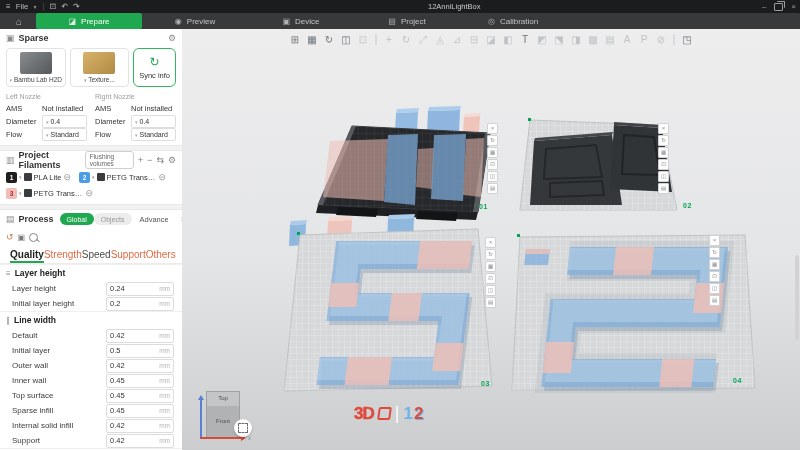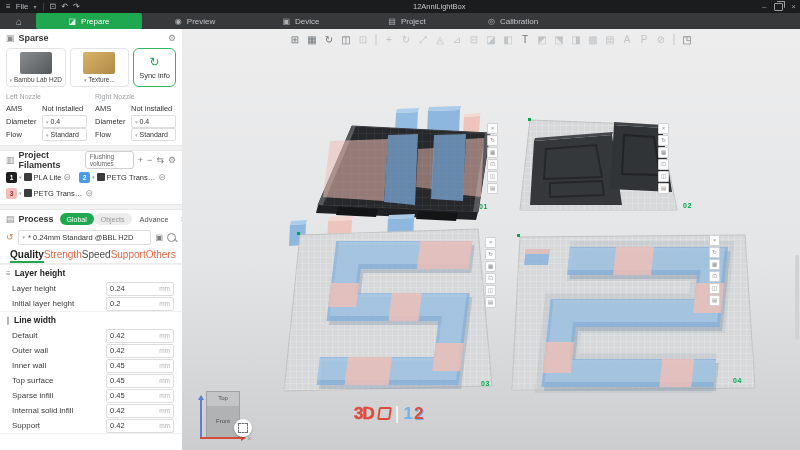--- a/index.html
+++ b/index.html
@@ -4,21 +4,21 @@
 <style>
   html,body{margin:0;padding:0}
   body{width:800px;height:450px;position:relative;overflow:hidden;
        font-family:"Liberation Sans",sans-serif;background:#e8e9ea;
        -webkit-font-smoothing:antialiased}
   
   #titlebar{position:absolute;left:0;top:0;width:800px;height:13px;background:#1b1c1e;
             display:flex;align-items:center;color:#b8babc;font-size:8px}
   #titlebar .grp{display:flex;align-items:center;gap:5px;padding:0 6px}
   #titlebar .vsep{width:1px;height:8px;background:#3a3c3e}
-  #win-title{position:absolute;left:413px;top:0;height:13px;line-height:13px;color:#c7c9cb;font-size:7.5px}
+  #win-title{position:absolute;left:428px;top:0;height:13px;line-height:13px;color:#c7c9cb;font-size:7.5px}
   #win-ctl{position:absolute;right:4px;top:0;height:13px;display:flex;align-items:center;gap:8px;color:#9a9c9e;font-size:8px}
   .winmax{width:7px;height:6px;border:1px solid #9a9c9e;border-radius:1px;position:relative}
   .winmax:after{content:"";position:absolute;left:2px;top:-3px;width:7px;height:6px;border:1px solid #9a9c9e;border-radius:1px;border-left:none;border-bottom:none}
   
   #tabbar{position:absolute;left:0;top:13px;width:800px;height:16px;background:#37393b;
           display:flex;align-items:center}
   #home-ico{color:#b9bbbd;font-size:10px;margin:0 14px 0 16px}
   .tab{height:16px;display:flex;align-items:center;justify-content:center;gap:5px;width:106px;
        color:#c3c5c7;font-size:8px}
   .tab .tico{font-size:8px;opacity:.85}
@@ -290,24 +290,20 @@
     <span class="scope-pill scope-on" style="margin-left:2px">Global</span>
     <span class="scope-pill scope-off" style="margin-left:-4px">Objects</span>
     <span class="sp"></span>
     <span id="adv-lbl">Advanced</span>
     <span class="toggle"></span>
     <span class="hico">≡</span>
 
   </div>
   <div id="preset-row">
     <span class="hist">↺</span>
-    <span id="preset-box">
-      <span class="dchev">▾</span>
-        <span class="pv">* 0.24mm Standard @BBL H2D</span>
-    </span>
     <span class="hico" style="font-size:8px">▣</span>
     <span class="mag"></span>
   </div>
   <div id="proc-tabs">
       <span class="ptab active">Quality</span>
       <span class="ptab modified">Strength</span>
       <span class="ptab ">Speed</span>
       <span class="ptab modified">Support</span>
       <span class="ptab modified">Others</span>
     </div>
@@ -331,20 +327,27 @@
         </span>
       </div>
       <div class="pgroup-h">
         <span class="gico">∥</span>
         <span class="gtitle">Line width</span>
       </div>
       <div class="prow">
         <span class="plabel">Default</span>
         <span class="pinput">
           <i class="pval">0.42</i>
+          <i class="punit">mm</i>
+        </span>
+      </div>
+      <div class="prow">
+        <span class="plabel">Initial layer</span>
+        <span class="pinput">
+          <i class="pval">0.5</i>
           <i class="punit">mm</i>
         </span>
       </div>
       <div class="prow">
         <span class="plabel">Outer wall</span>
         <span class="pinput">
           <i class="pval">0.42</i>
           <i class="punit">mm</i>
         </span>
       </div>

